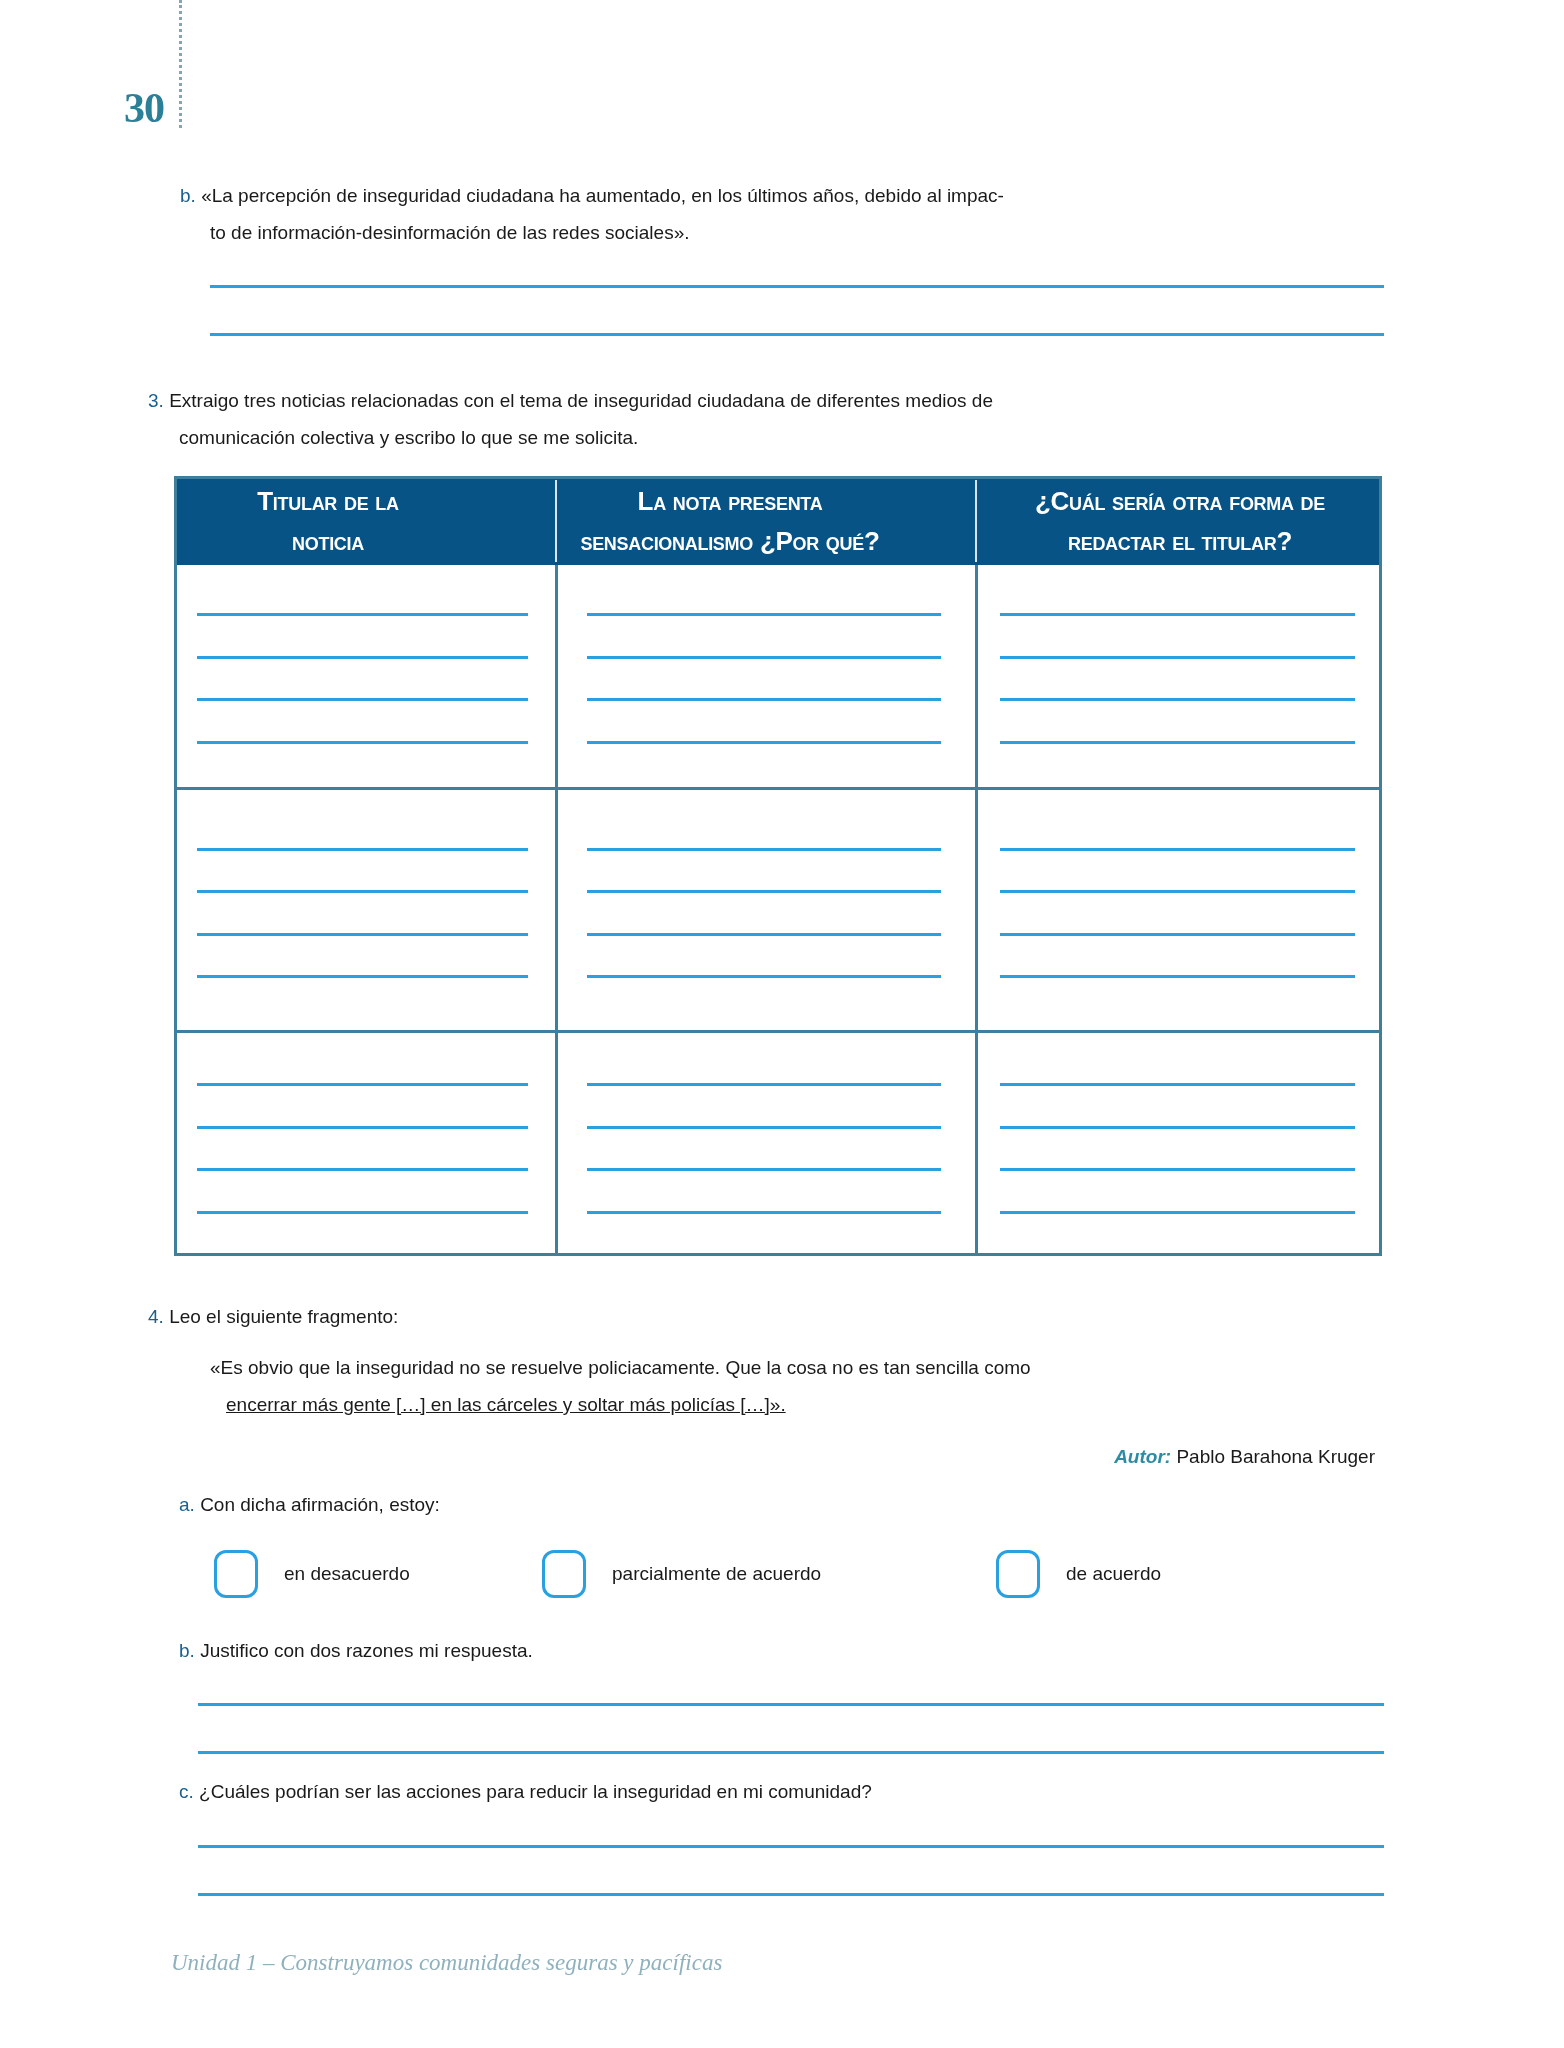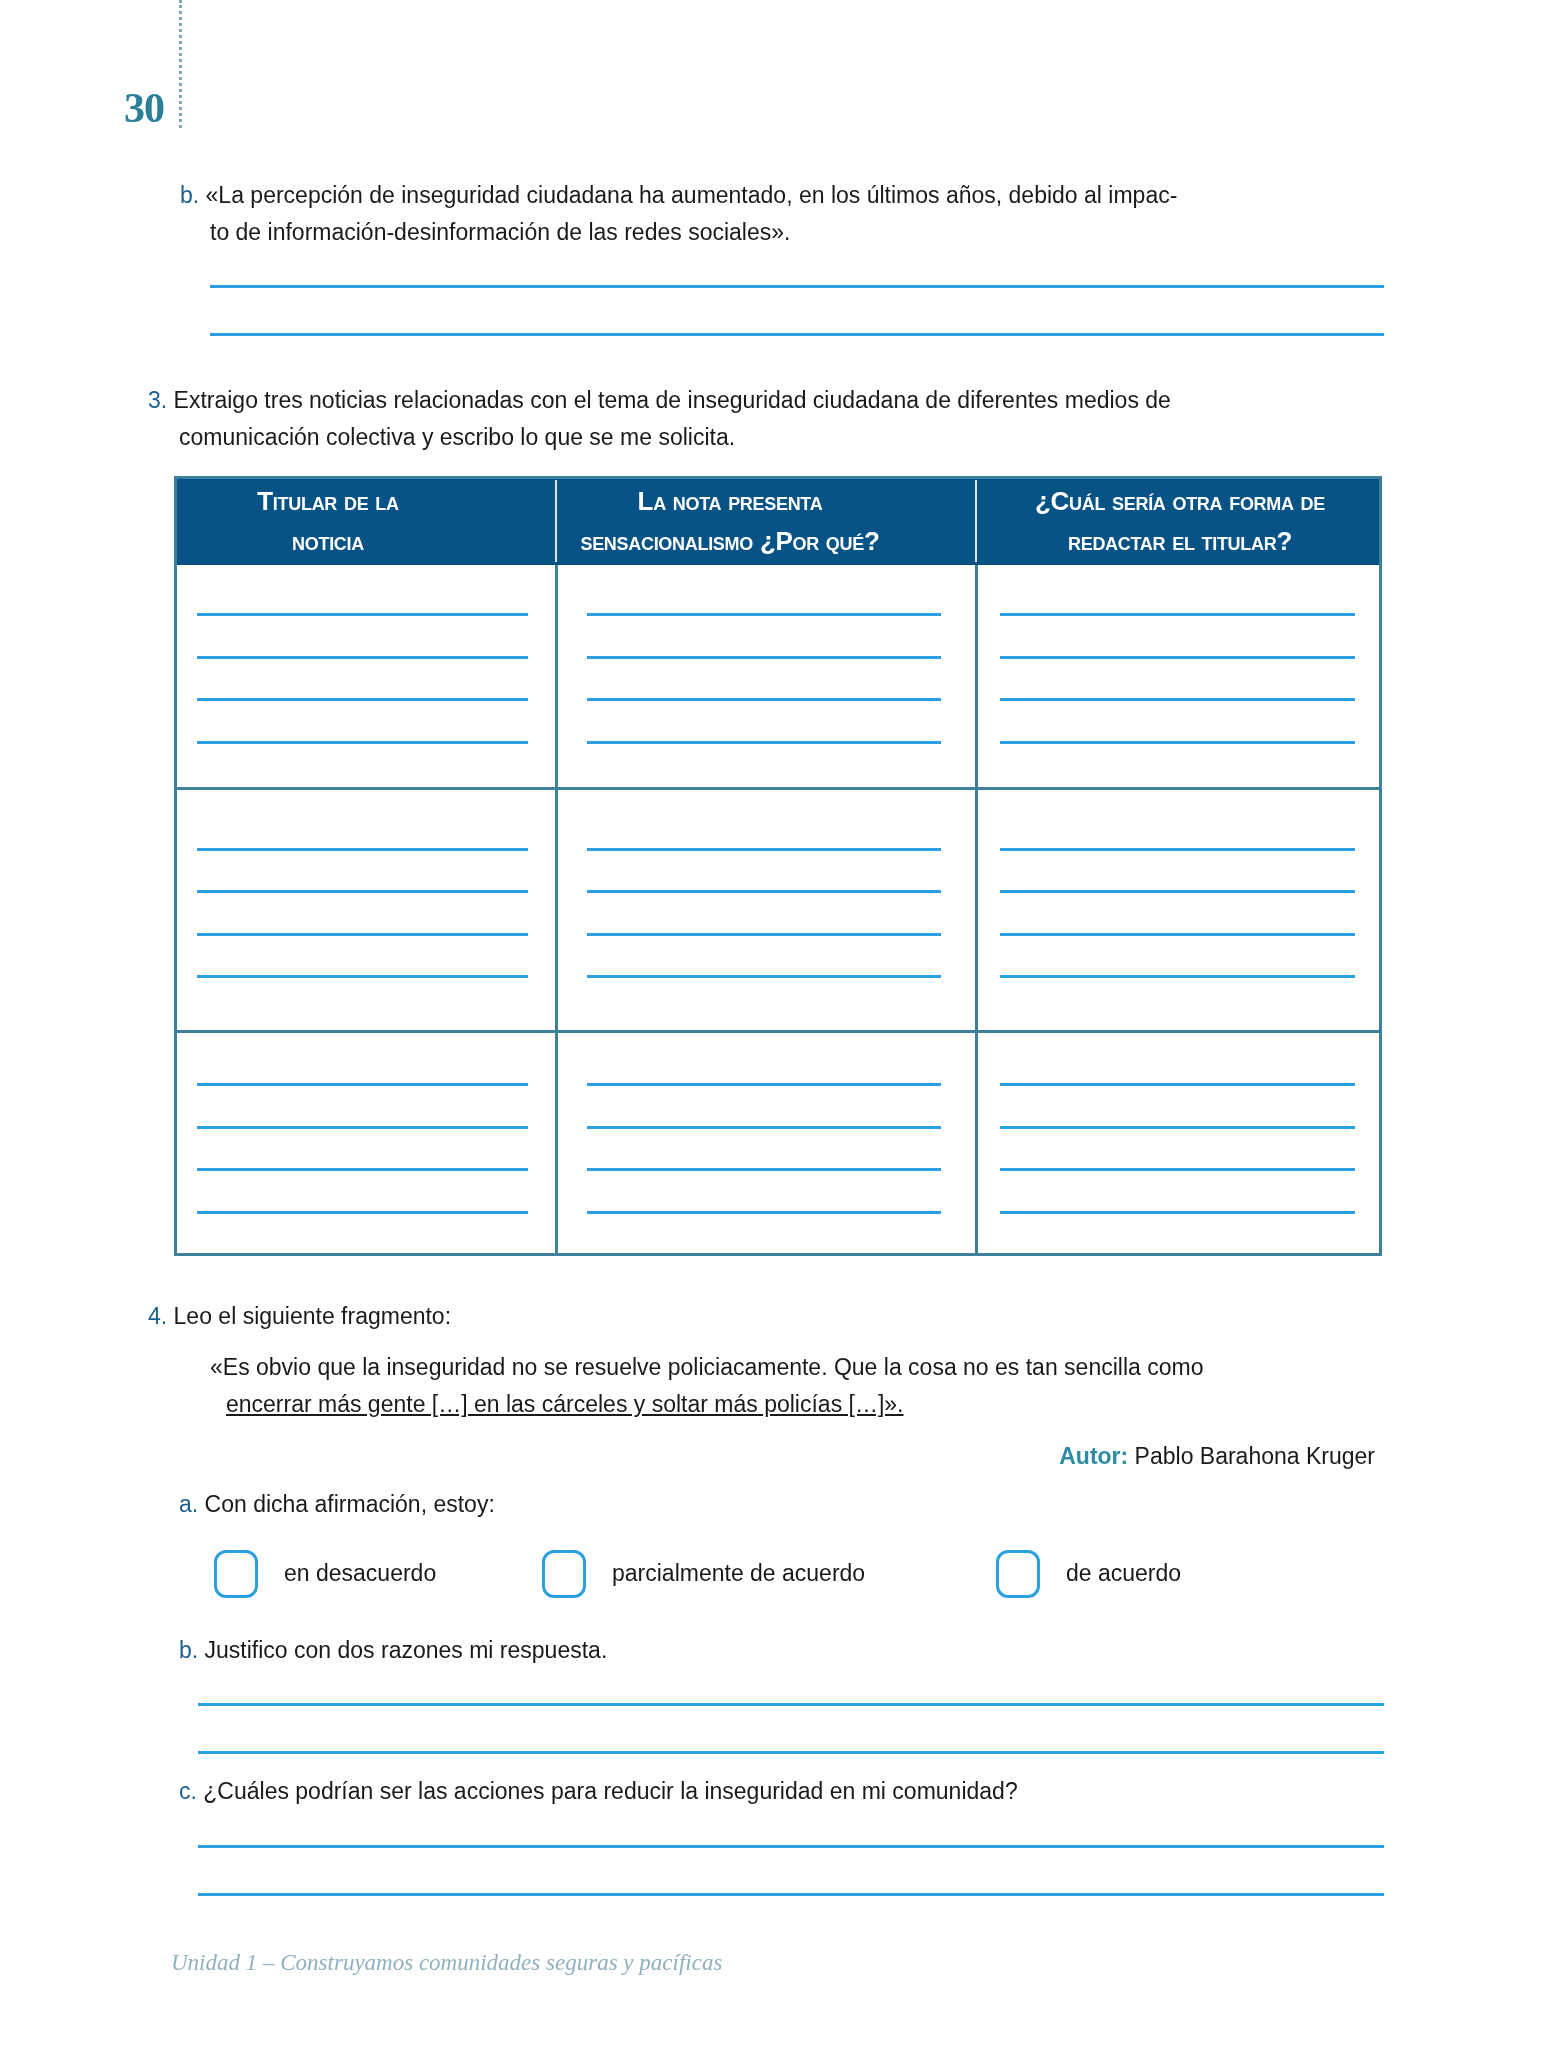--- a/index.html
+++ b/index.html
@@ -2,39 +2,39 @@
 <html><head>
 <meta charset="utf-8">
 <style>
   html, body { margin:0; padding:0; background:#ffffff; }
   body { width:1564px; height:2048px; position:relative; overflow:hidden;
          font-family:"Liberation Sans", sans-serif; color:#1a1a1a; }
   .abs { position:absolute; }
   .dotted-rule { left:179px; top:0; height:128px; border-left:3px dotted #7fa7b5; }
   .page-num { left:124px; top:84px; font-family:"Liberation Serif", serif; font-weight:bold;
               font-size:42px; color:#2b7f97; letter-spacing:-1px; }
-  .txt { font-size:23px; line-height:37px; transform-origin:left top; }
+  .txt { font-size:19px; line-height:37px; transform-origin:left top; }
   .lbl { color:#1a5f8f; }
   .wline { height:3px; background:#2aa0e0; }
   .ans-line { left:210px; width:1174px; }
   
   .tbl { left:174px; top:476px; width:1208px; height:780px; border:3px solid #3e7f9b; box-sizing:border-box; }
   .thead { left:174px; top:476px; width:1208px; height:89px; background:#075386; }
   .th { top:476px; height:89px; color:#fff; font-weight:bold; text-align:center;
         font-size:26px; line-height:40px; display:flex; align-items:center; justify-content:center;
         font-variant:small-caps; letter-spacing:-0.3px; }
   .th span { display:block; }
   .vdiv { width:3px; background:#3e7f9b; }
   .vdiv-h { width:2px; background:#d8e6ee; top:480px; height:82px; }
   .hdiv { height:3px; background:#3e7f9b; left:174px; width:1208px; }
   .cell-line { height:3px; background:#2aa0e0; }
   .chk { width:44px; height:48px; border:3px solid #2aa0e0; border-radius:12px; box-sizing:border-box; }
   .footer { left:140px; top:1950px; font-family:"Liberation Serif", serif; font-style:italic;
             font-size:23px; color:#8fb1bd;margin-left:31px; }
-  .autor-lbl { color:#2b8ca3; }
+  .autor-lbl { color:#2b8ca3;font-style:italic; }
 </style>
 </head>
 <body>
 
 <div class="abs dotted-rule"></div>
 <div class="abs page-num">30</div>
 
 <div class="abs txt" style="left:180px; top:177px;">
   <span class="lbl">b.</span>
   <span>«La percepción de inseguridad ciudadana ha aumentado, en los últimos años, debido al impac-</span>

